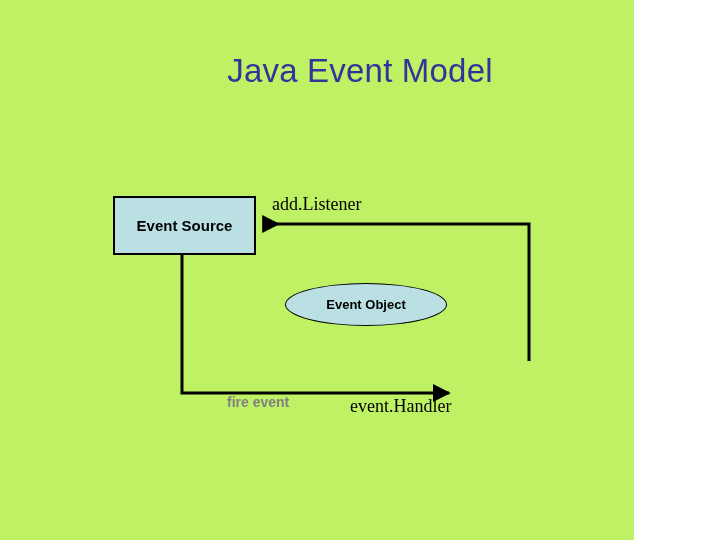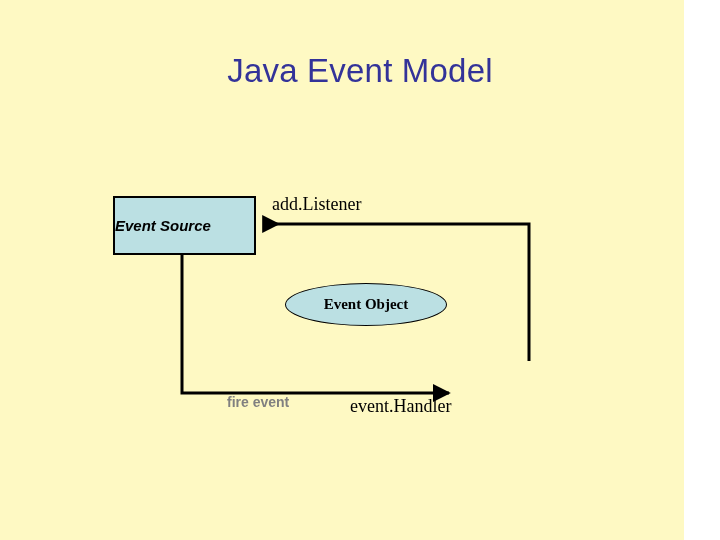--- a/index.html
+++ b/index.html
@@ -2,23 +2,23 @@
 <html><head>
 <meta charset="utf-8">
 <style>
   html, body {
     margin: 0;
     padding: 0;
     background: #ffffff;
   }
   #slide {
     position: relative;
-    width: 684px;
+    width: 634px;
     height: 540px;
-    background: #fef9c3;
+    background: #bef264;
     overflow: hidden;
     font-family: "Liberation Sans", sans-serif;
   }
 
   
   #title {
     position: absolute;
     left: 0;
     top: 52px;
     width: 720px;
@@ -41,21 +41,21 @@
   }
 
   
   .node-box {
     position: absolute;
     box-sizing: border-box;
     background: #bbe0e3;
     border: 2px solid #000000;
     display: flex;
     align-items: center;
-    font-style: italic;
+    justify-content: center;
   }
   .node-box .node-label {
     font-family: "Liberation Sans", sans-serif;
     font-size: 15px;
     font-weight: bold;
     color: #000000;
     white-space: nowrap;
     line-height: 1;
   }
 
@@ -82,22 +82,22 @@
     box-sizing: border-box;
     background: #bbe0e3;
     border: 1px solid #000000;
     border-radius: 50%;
     display: flex;
     align-items: center;
     justify-content: center;
     z-index: 3;
   }
   #event-object .node-label {
-    font-family: Liberation Serif, serif;
-    font-size: 15px;
+    font-family: Liberation Sans, sans-serif;
+    font-size: 13px;
     font-weight: bold;
     color: #000000;
     white-space: nowrap;
     line-height: 1;
   }
 
   
   .edge-label {
     position: absolute;
     white-space: nowrap;

